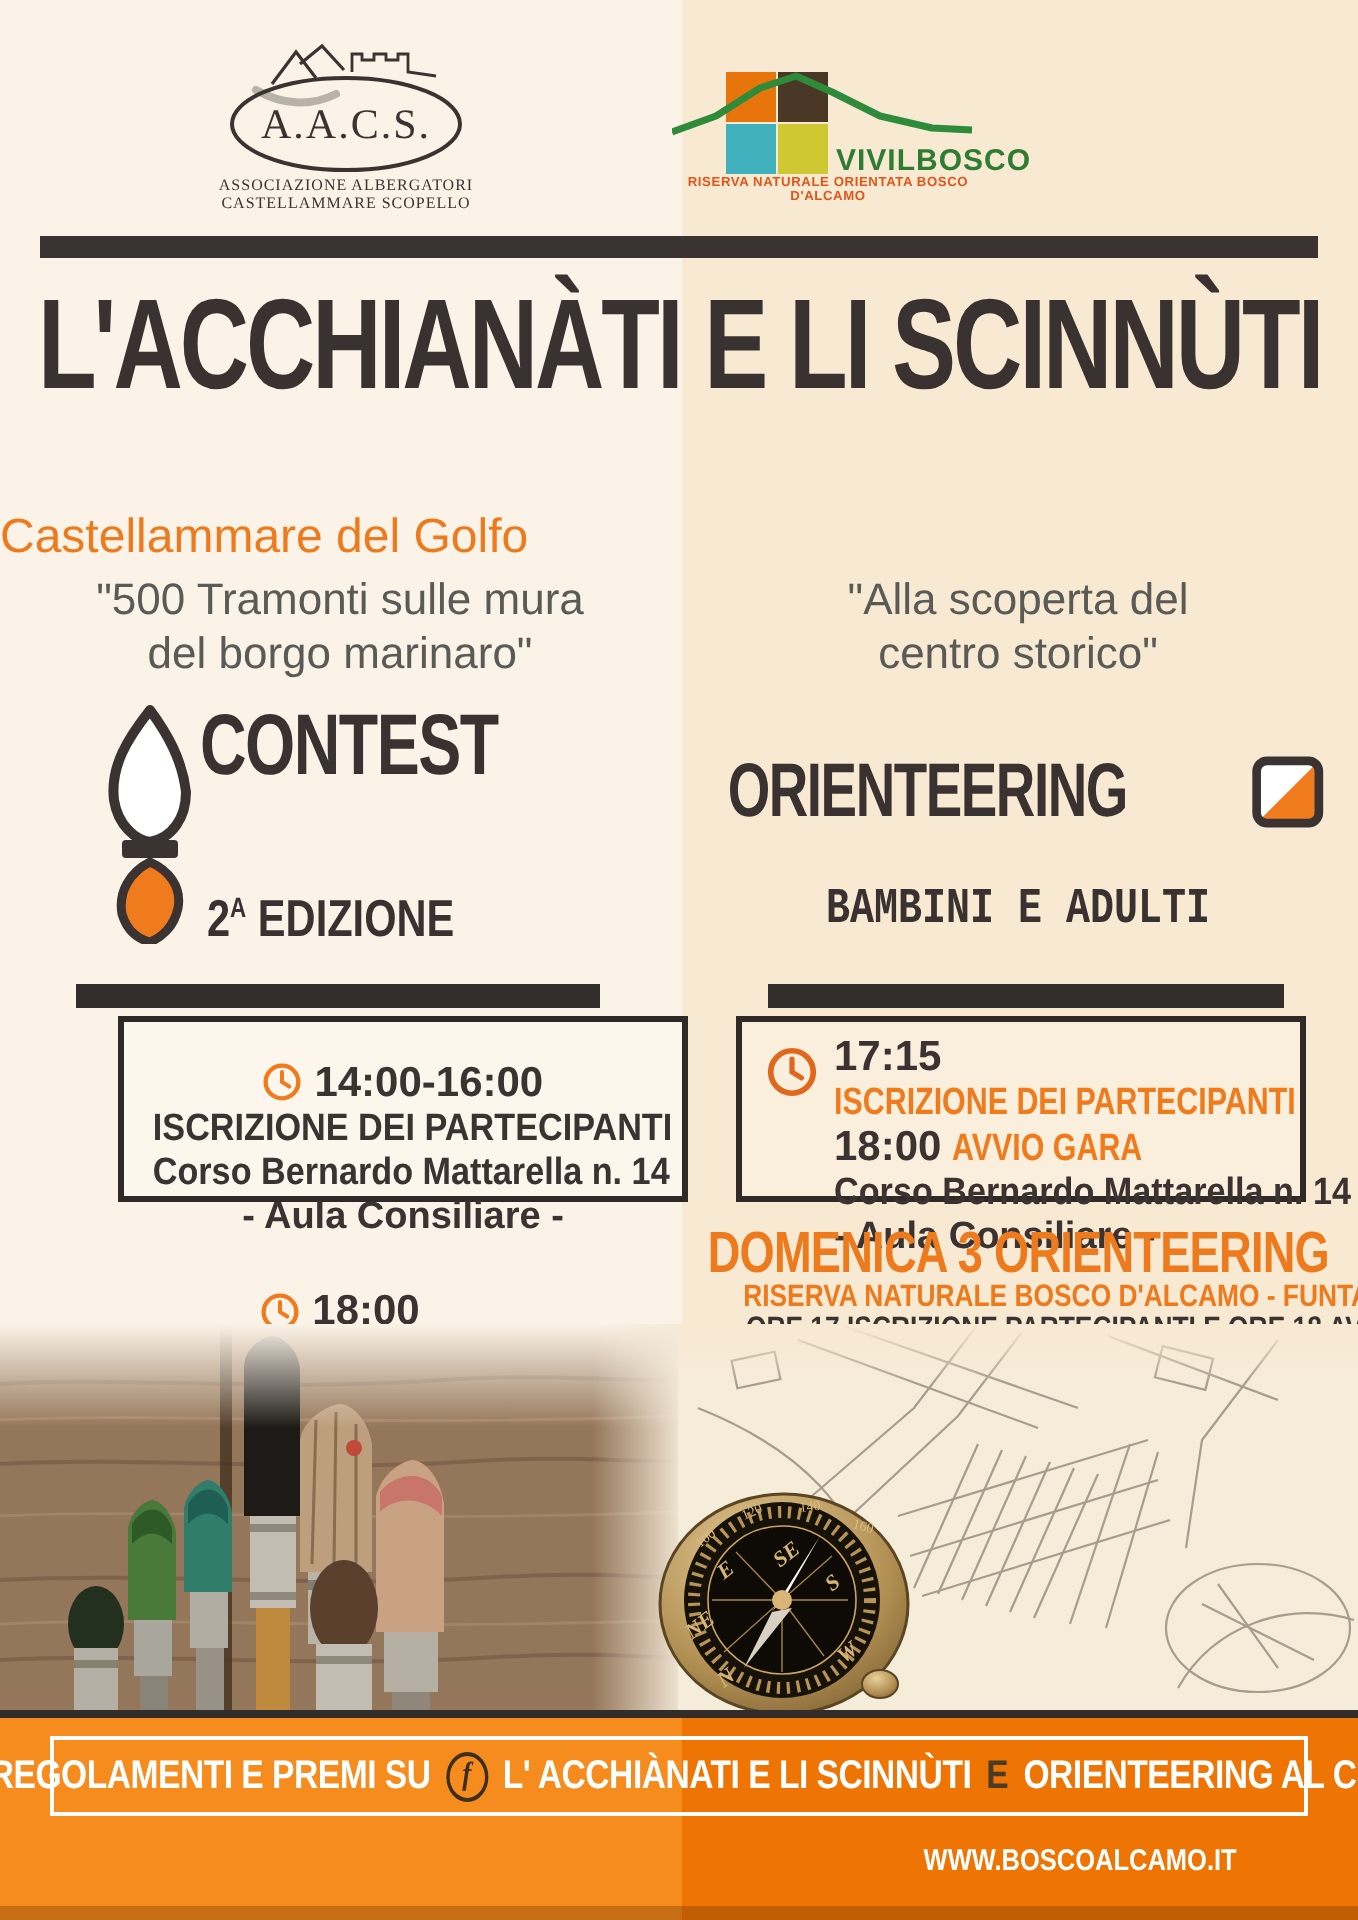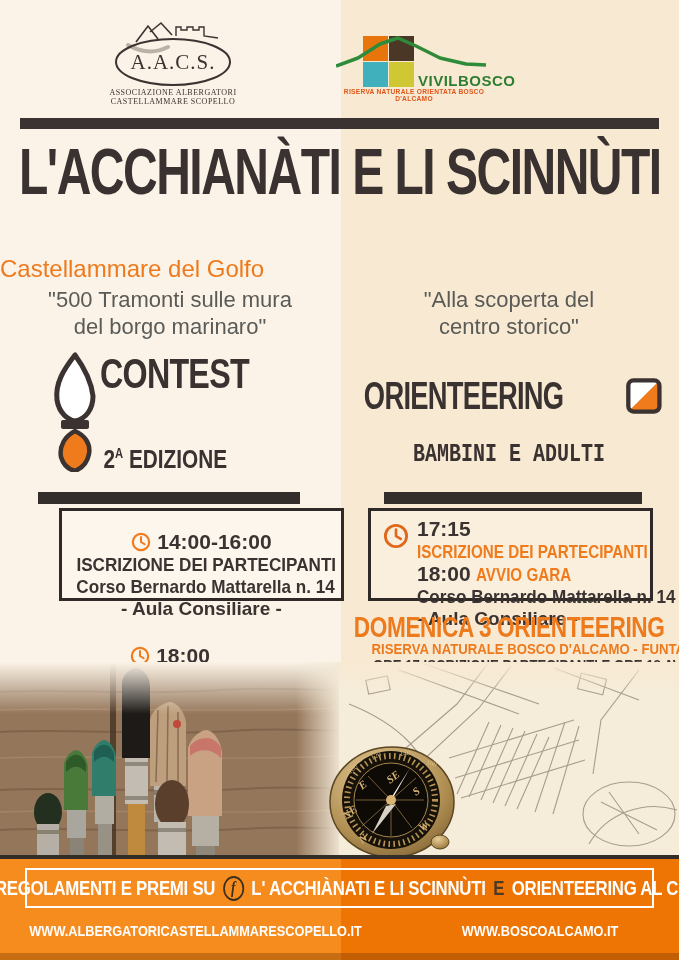--- a/index.html
+++ b/index.html
@@ -360,22 +360,19 @@
   <div class="abs banner">
     <div class="banner-box">
       <div class="banner-line">
         <span class="banner-text">VEDI I REGOLAMENTI E PREMI SU</span>
         <span class="fb">f</span>
         <span class="banner-text">L' ACCHIÀNATI E LI SCINNÙTI</span>
         <span class="banner-text banner-dark">E</span>
         <span class="banner-text">ORIENTEERING AL CENTRO</span>
       </div>
     </div>
-    <div class="url url-l">
-      <span class="cond sx85">WWW.ALBERGATORICASTELLAMMARESCOPELLO.IT</span>
-    </div>
     <div class="url url-r">
       <span class="cond sx85">WWW.BOSCOALCAMO.IT</span>
     </div>
     <div class="banner-strip"></div>
   </div>
 
 </div>
 
 </body></html>

